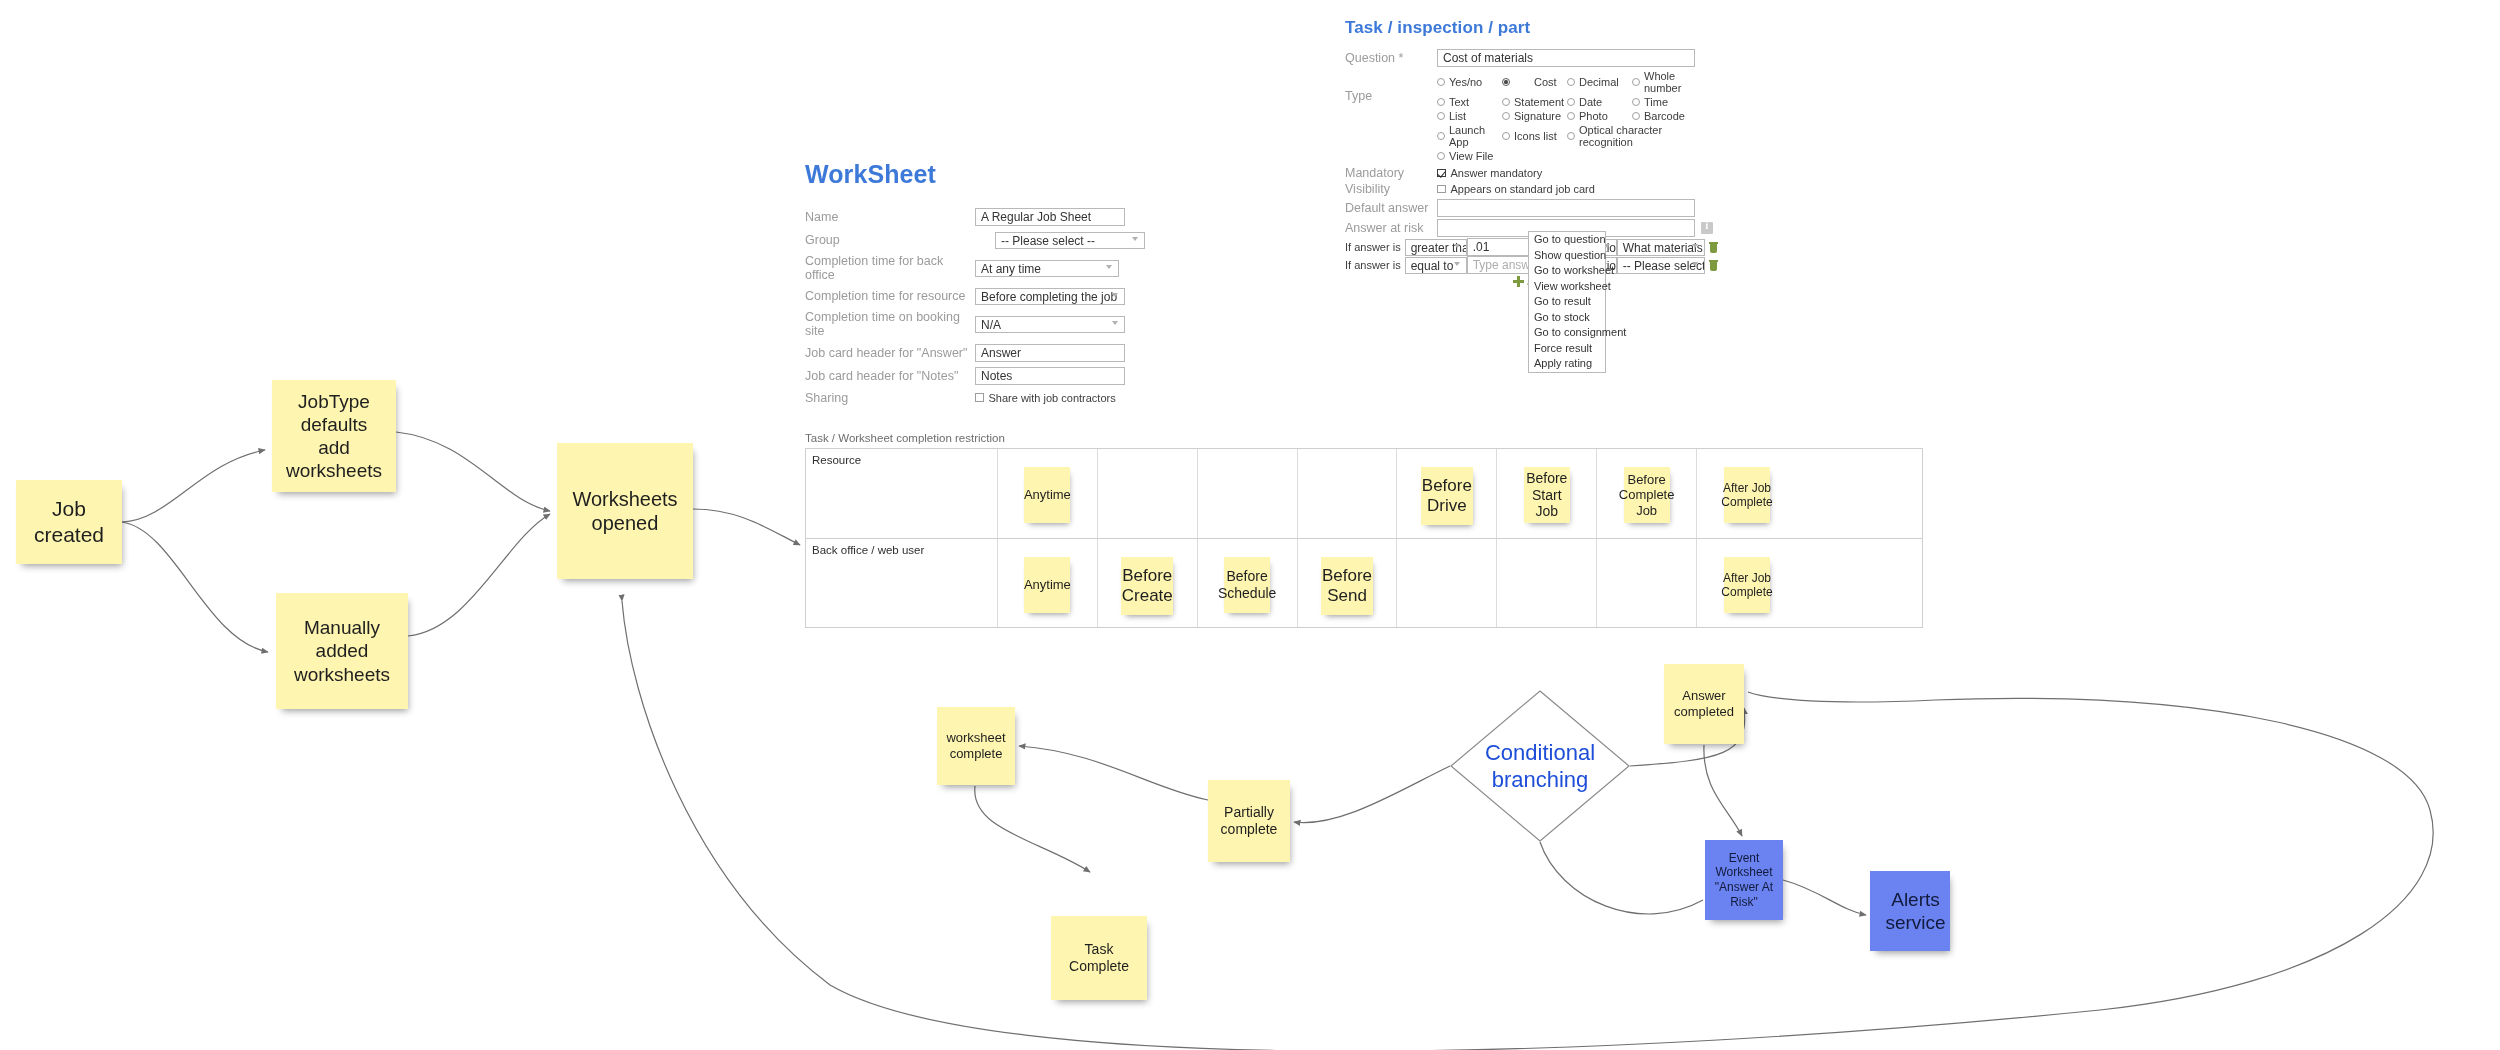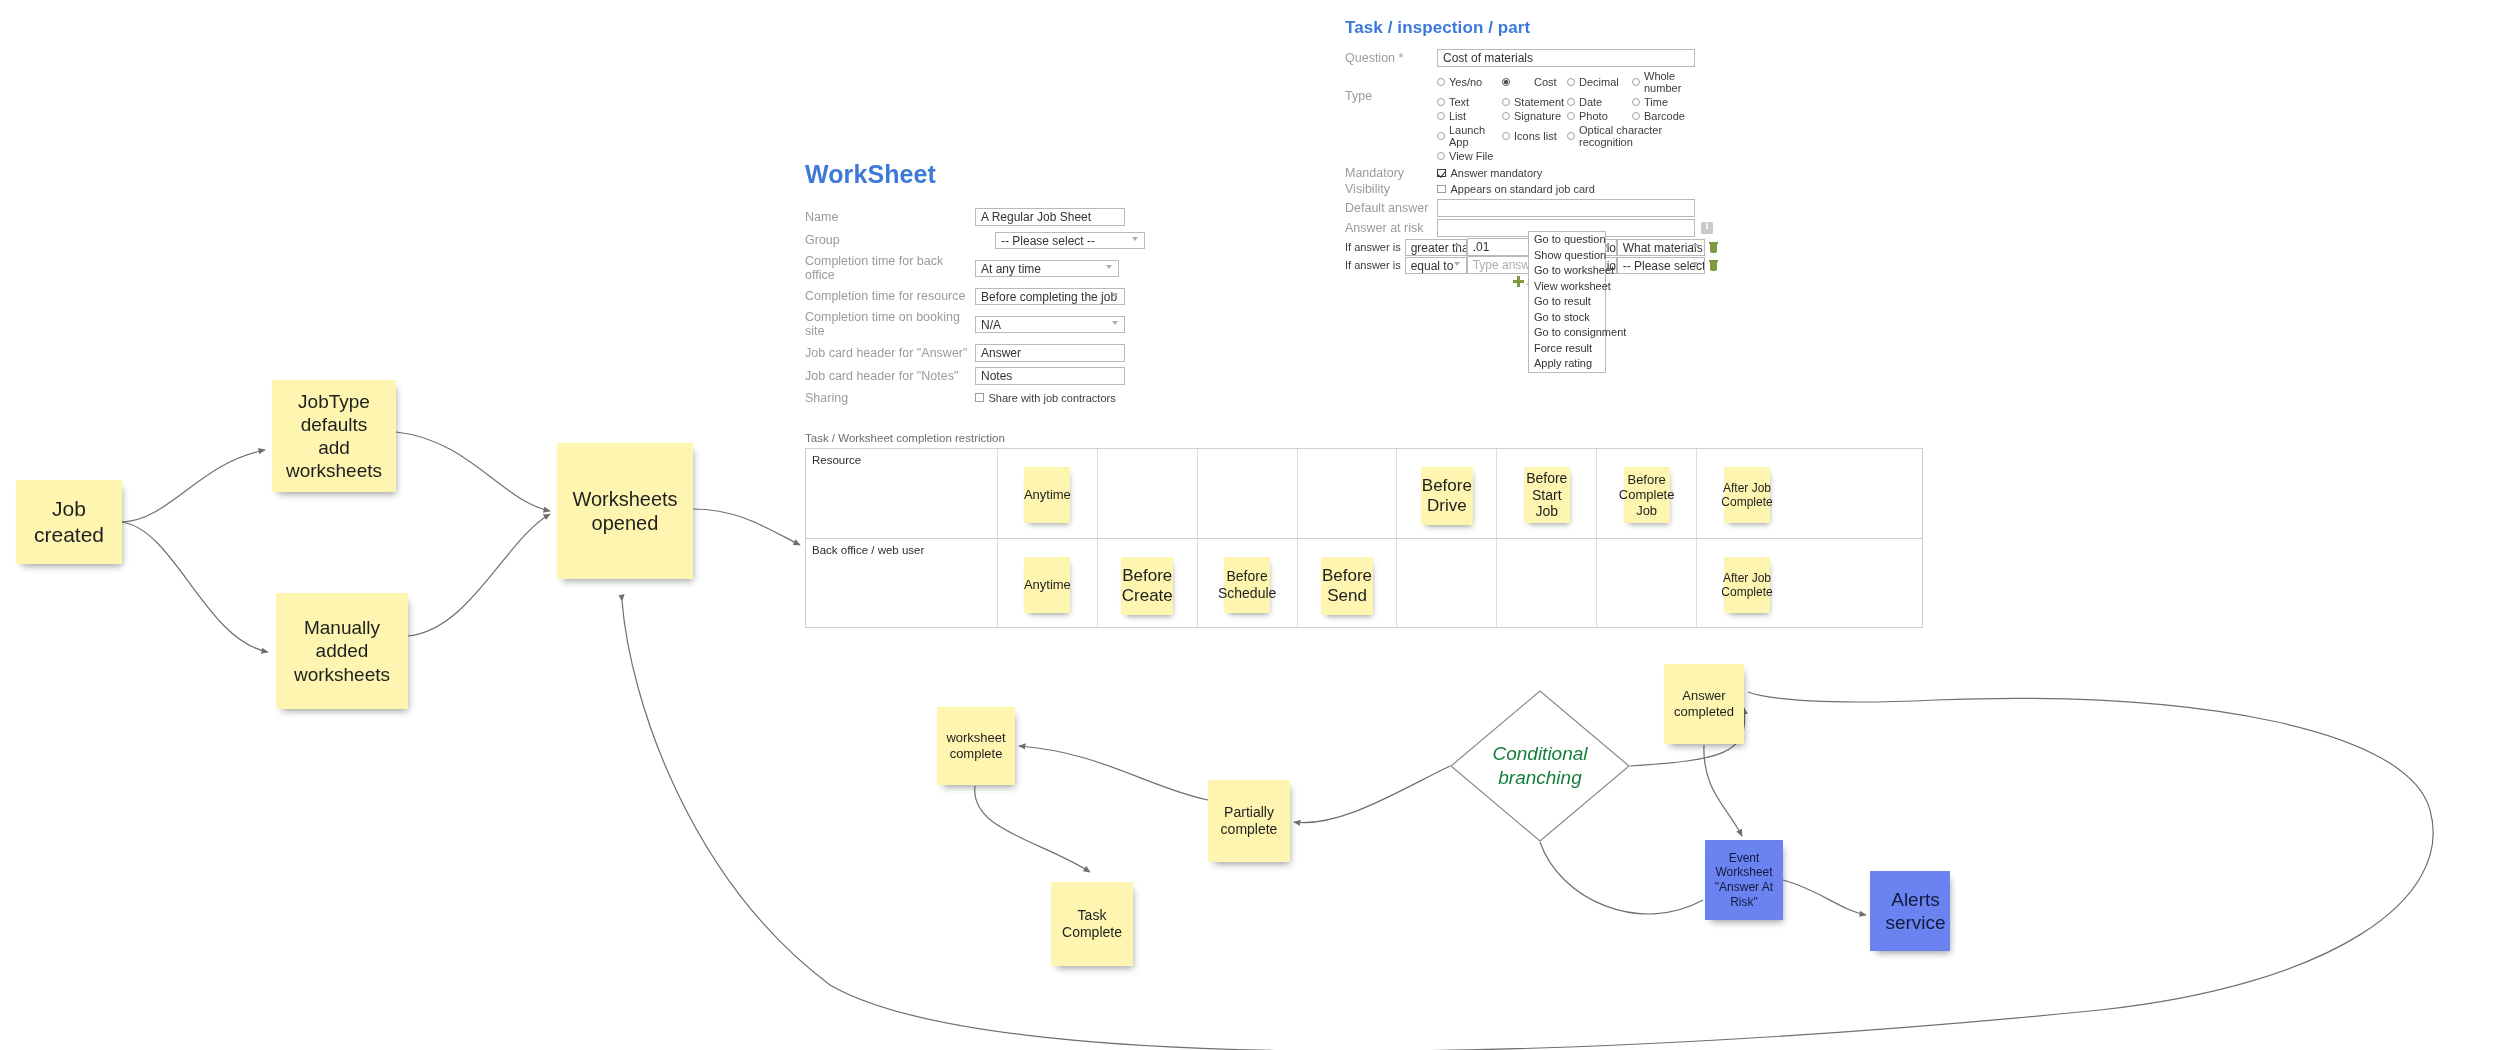--- a/index.html
+++ b/index.html
@@ -15,21 +15,21 @@
         justify-content:center;text-align:center;line-height:1.22;
         box-shadow:3px 5px 7px -3px rgba(0,0,0,.38);
         color:#1f1f1f;padding:4px 5px;}
   .note.yellow{background:#fdf5b0;}
   .note.blue{background:#6b83f0;color:#121b3d;}
 
   
   .diamond{position:absolute;}
   .diamond .dlabel{position:absolute;left:0;top:0;width:100%;height:100%;
       display:flex;align-items:center;justify-content:center;text-align:center;
-      font-size:19px;color:#15803d;line-height:1.25;font-style:italic;}
+      font-size:22px;color:#1d4ed8;line-height:1.25;}
 
   
   .panel{position:absolute;}
   .panel h2{margin:0;font-size:25px;color:#3d79d8;font-weight:bold;letter-spacing:.1px;}
   .frow{display:flex;align-items:center;margin-bottom:2px;}
   .flabel{color:#9b9b9b;font-size:12.5px;}
   .inp{box-sizing:border-box;border:1px solid #b9b9b9;background:#fff;height:18px;
        font-size:12px;color:#333;padding:1px 5px;line-height:15px;overflow:hidden;
        white-space:nowrap;}
   .inp.placeholder{color:#adadad;}
@@ -147,21 +147,21 @@
 worksheets</span>
       </div>
       <div class="note yellow" style="left: 557px; top: 443px; width: 136px; height: 136px; font-size: 20px;">
         <span style="white-space: pre-line;">Worksheets
 opened</span>
       </div>
       <div class="note yellow" style="left: 937px; top: 707px; width: 78px; height: 78px; font-size: 13px;">
         <span style="white-space: pre-line;">worksheet
 complete</span>
       </div>
-      <div class="note yellow" style="left: 1051px; top: 882px; width: 82px; height: 84px; font-size: 14px;">
+      <div class="note yellow" style="left: 1051px; top: 916px; width: 96px; height: 84px; font-size: 14px;">
         <span style="white-space: pre-line;">Task
 Complete</span>
       </div>
       <div class="note yellow" style="left: 1208px; top: 780px; width: 82px; height: 82px; font-size: 14px;">
         <span style="white-space: pre-line;">Partially
 complete</span>
       </div>
       <div class="note yellow" style="left: 1664px; top: 664px; width: 80px; height: 80px; font-size: 13px;">
         <span style="white-space: pre-line;">Answer
 completed</span>

